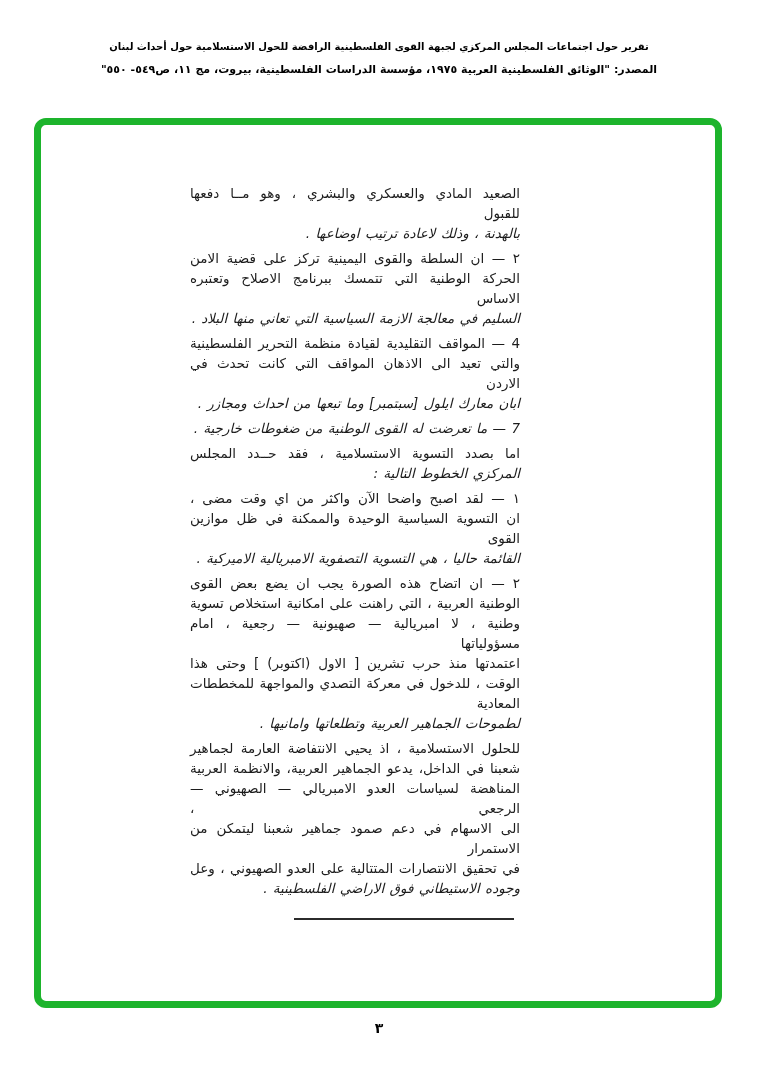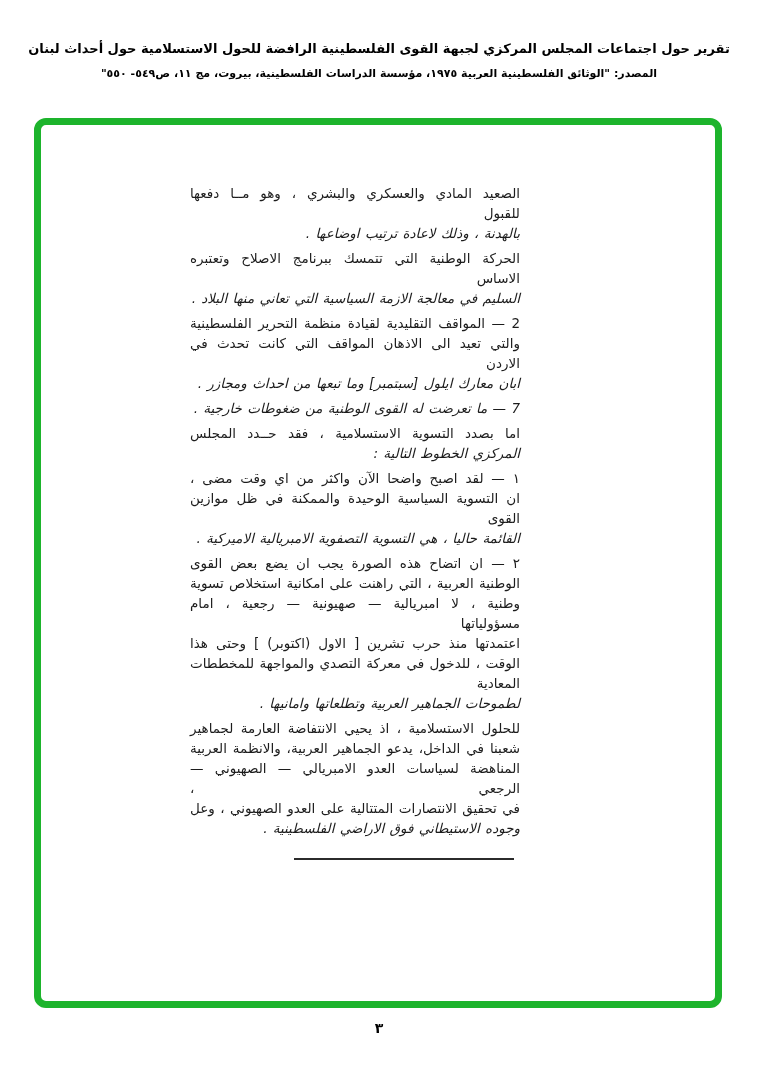--- a/index.html
+++ b/index.html
@@ -22,21 +22,21 @@
   }
   .doc-header{
     position:absolute;
     top:40px;
     left:0;
     width:758px;
     text-align:center;
     direction:rtl;
   }
   .doc-title{
-    font-size:13px;
+    font-size:10px;
     font-weight:bold;
     color:#000000;
     letter-spacing:0;
     line-height:1.4;
   }
   .doc-source{
     margin-top:9px;
     font-size:11px;
     font-weight:bold;
     color:#000000;
@@ -103,25 +103,26 @@
     <div class="doc-source">المصدر: "الوثائق الفلسطينية العربية ١٩٧٥، مؤسسة الدراسات الفلسطينية، بيروت، مج ١١، ص٥٤٩- ٥٥٠"</div>
   </div>
 
   <div class="scan-frame">
     <div class="scan-body">
     <p>
           <span class="line">الصعيد المادي والعسكري والبشري ، وهو مــا دفعها للقبول</span>
           <span class="line">بالهدنة ، وذلك لاعادة ترتيب اوضاعها .</span>
         </p>
         <p>
+          <span class="line">٢ — ان السلطة والقوى اليمينية تركز على قضية الامن</span>
           <span class="line">الحركة الوطنية التي تتمسك ببرنامج الاصلاح وتعتبره الاساس</span>
           <span class="line">السليم في معالجة الازمة السياسية التي تعاني منها البلاد .</span>
         </p>
         <p>
-          <span class="line">2 — المواقف التقليدية لقيادة منظمة التحرير الفلسطينية</span>
+          <span class="line">4 — المواقف التقليدية لقيادة منظمة التحرير الفلسطينية</span>
           <span class="line">والتي تعيد الى الاذهان المواقف التي كانت تحدث في الاردن</span>
           <span class="line">ابان معارك ايلول [سبتمبر] وما تبعها من احداث ومجازر .</span>
         </p>
         <p>
           <span class="line">7 — ما تعرضت له القوى الوطنية من ضغوطات خارجية .</span>
         </p>
         <p>
           <span class="line">اما بصدد التسوية الاستسلامية ، فقد حــدد المجلس</span>
           <span class="line">المركزي الخطوط التالية :</span>
         </p>
@@ -135,20 +136,21 @@
           <span class="line">الوطنية العربية ، التي راهنت على امكانية استخلاص تسوية</span>
           <span class="line">وطنية ، لا امبريالية — صهيونية — رجعية ، امام مسؤولياتها</span>
           <span class="line">اعتمدتها منذ حرب تشرين [ الاول (اكتوبر) ] وحتى هذا</span>
           <span class="line">الوقت ، للدخول في معركة التصدي والمواجهة للمخططات المعادية</span>
           <span class="line">لطموحات الجماهير العربية وتطلعاتها وامانيها .</span>
         </p>
         <p>
           <span class="line">للحلول الاستسلامية ، اذ يحيي الانتفاضة العارمة لجماهير</span>
           <span class="line">شعبنا في الداخل، يدعو الجماهير العربية، والانظمة العربية</span>
           <span class="line">المناهضة لسياسات العدو الامبريالي — الصهيوني — الرجعي ،</span>
+          <span class="line">الى الاسهام في دعم صمود جماهير شعبنا ليتمكن من الاستمرار</span>
           <span class="line">في تحقيق الانتصارات المتتالية على العدو الصهيوني ، وعل</span>
           <span class="line">وجوده الاستيطاني فوق الاراضي الفلسطينية .</span>
         </p>
         <div class="divider-rule"></div>
       </div>
     <div class="divider-rule-holder"></div>
   </div>
 
   <div class="page-number">٣</div>
 

